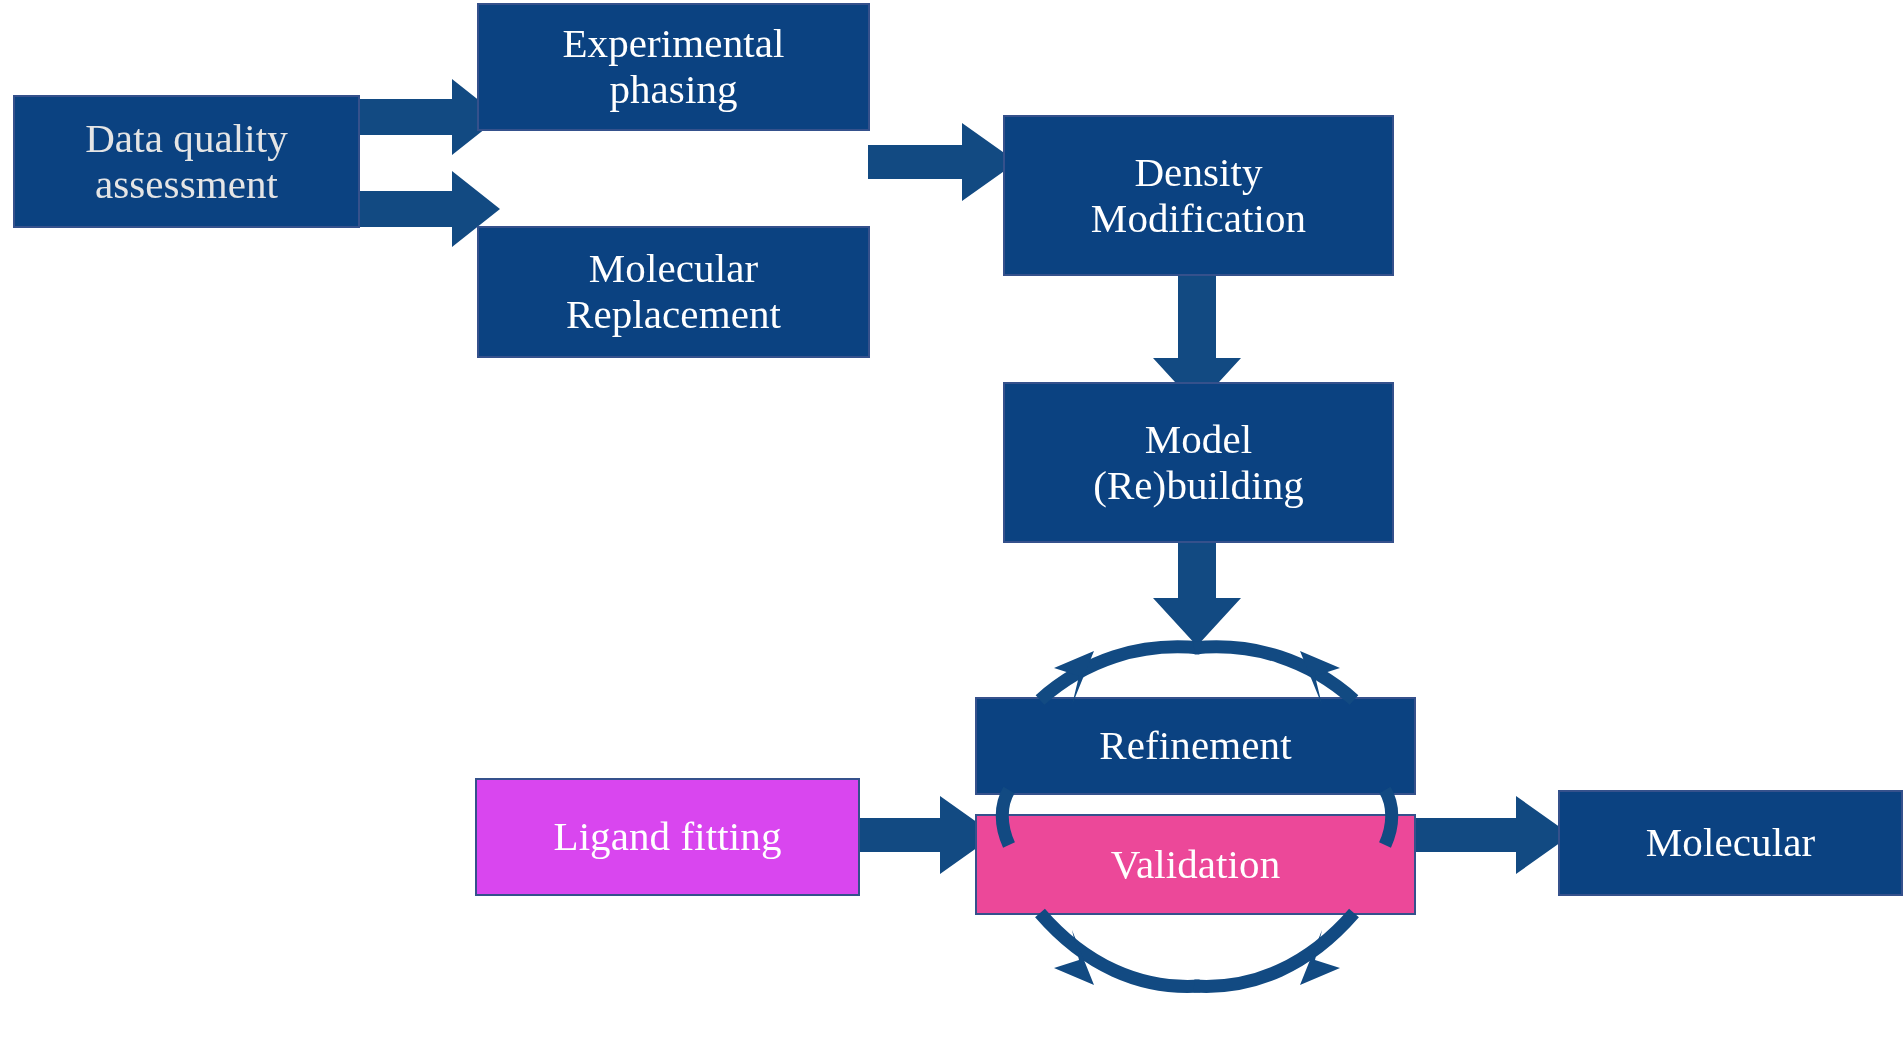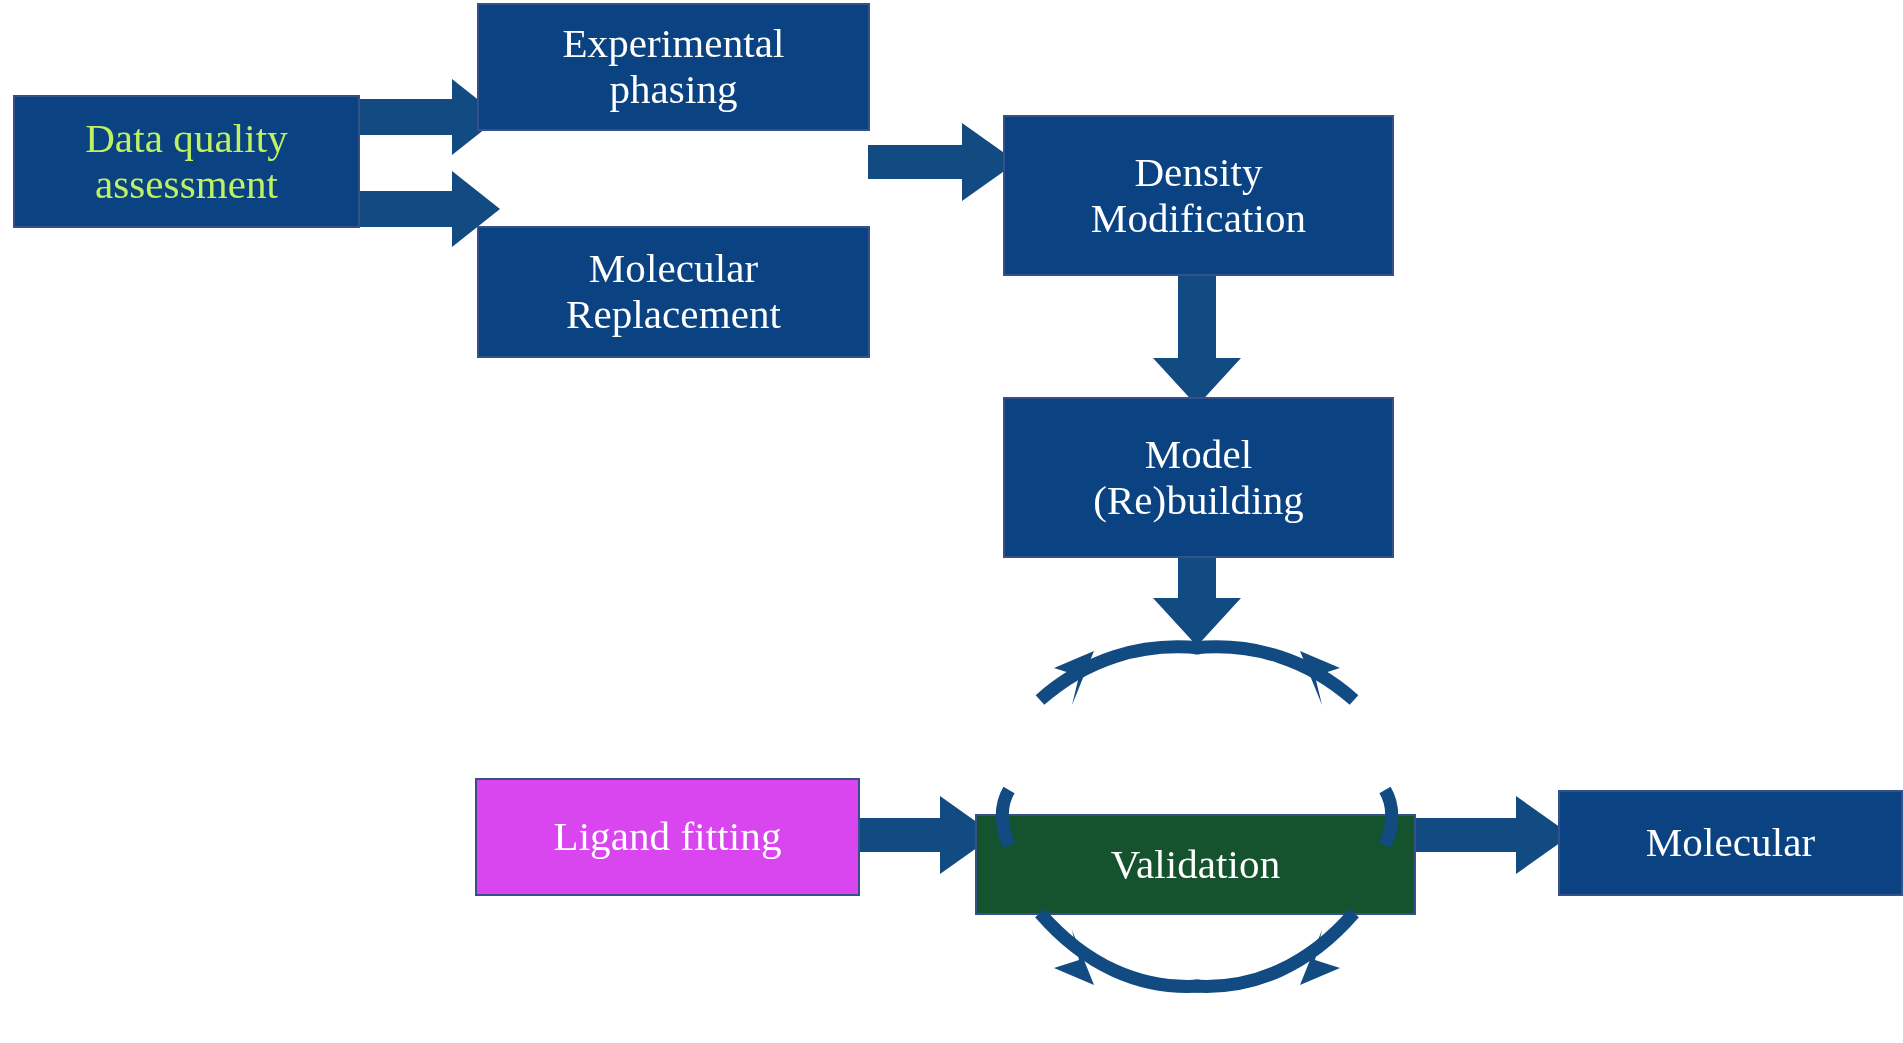--- a/index.html
+++ b/index.html
@@ -91,47 +91,50 @@
 
     <g>
       <path d="M 858 818 L 940 818 L 940 796 L 995 835 L 940 874 L 940 852 L 858 852 Z" fill="#124A82"></path>
     </g>
 
     <g>
       <path d="M 1398 818 L 1516 818 L 1516 796 L 1571 835 L 1516 874 L 1516 852 L 1398 852 Z" fill="#124A82"></path>
     </g>
   </svg>
 
-  <div class="node" id="n-data-quality" style="background: rgb(11, 66, 129); border-color: rgb(53, 81, 140); color: #bef264;">
+  <div class="node" id="n-data-quality" style="background: rgb(11, 66, 129); border-color: rgb(53, 81, 140); color: #e5e5e5;">
     <span>Data quality
 assessment</span>
   </div>
 
   <div class="node" id="n-exp-phasing" style="background: rgb(11, 66, 129); border-color: rgb(53, 81, 140); color: rgb(255, 255, 255);">
     <span>Experimental
 phasing</span>
   </div>
 
   <div class="node" id="n-density-mod" style="background: rgb(11, 66, 129); border-color: rgb(53, 81, 140); color: rgb(255, 255, 255);">
     <span>Density
 Modification</span>
   </div>
 
   <div class="node" id="n-mol-replacement" style="background: rgb(11, 66, 129); border-color: rgb(53, 81, 140); color: rgb(255, 255, 255);">
     <span>Molecular
 Replacement</span>
   </div>
 
-  <div class="node" id="n-model-rebuilding" style="background: rgb(11, 66, 129); border-color: rgb(53, 81, 140); color: rgb(255, 255, 255); margin-top: 15px;">
+  <div class="node" id="n-model-rebuilding" style="background: rgb(11, 66, 129); border-color: rgb(53, 81, 140); color: rgb(255, 255, 255);">
     <span>Model
 (Re)building</span>
   </div>
 
+  <div class="node" id="n-refinement" style="background: rgb(11, 66, 129); border-color: rgb(53, 81, 140); color: rgb(255, 255, 255);">
+    <span>Refinement</span>
+  </div>
 
-  <div class="node" id="n-validation" style="background: #14532d; border-color: rgb(53, 81, 140); color: rgb(255, 255, 255);">
+  <div class="node" id="n-validation" style="background: #ec4899; border-color: rgb(53, 81, 140); color: rgb(255, 255, 255);">
     <span>Validation</span>
   </div>
 
   <div class="node" id="n-ligand-fitting" style="background: #d946ef; border-color: rgb(53, 81, 140); color: rgb(255, 255, 255);">
     <span>Ligand fitting</span>
   </div>
 
   <div class="node" id="n-deposition" style="background: rgb(11, 66, 129); border-color: rgb(53, 81, 140); color: rgb(255, 255, 255);">
     <span>Molecular</span>
   </div>

